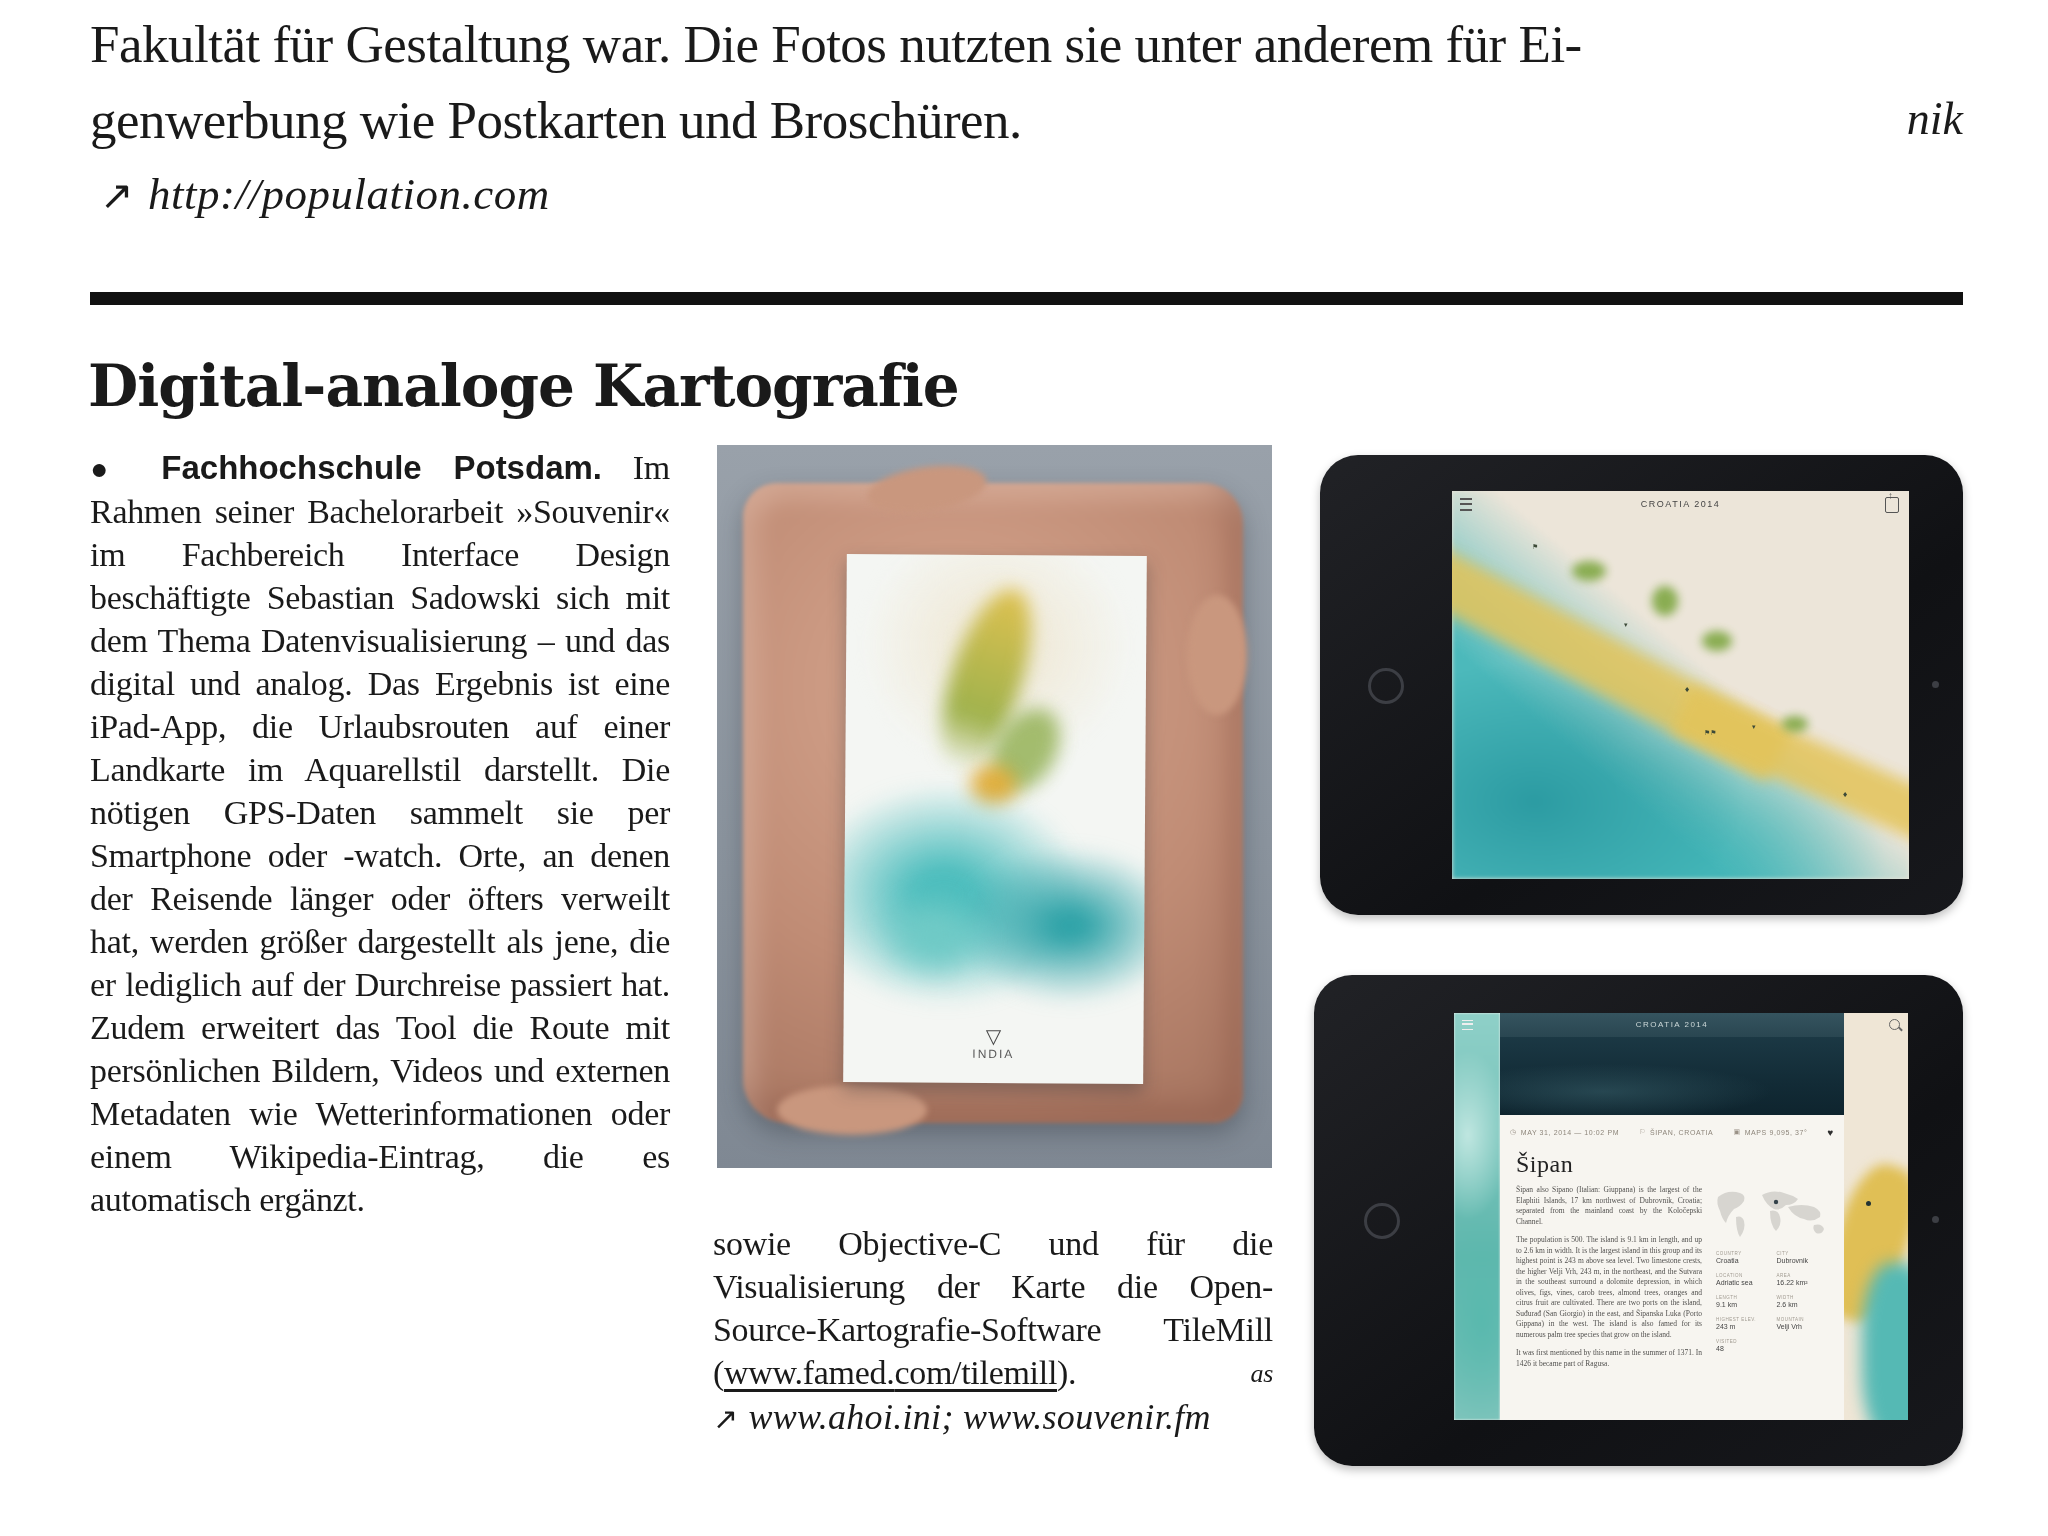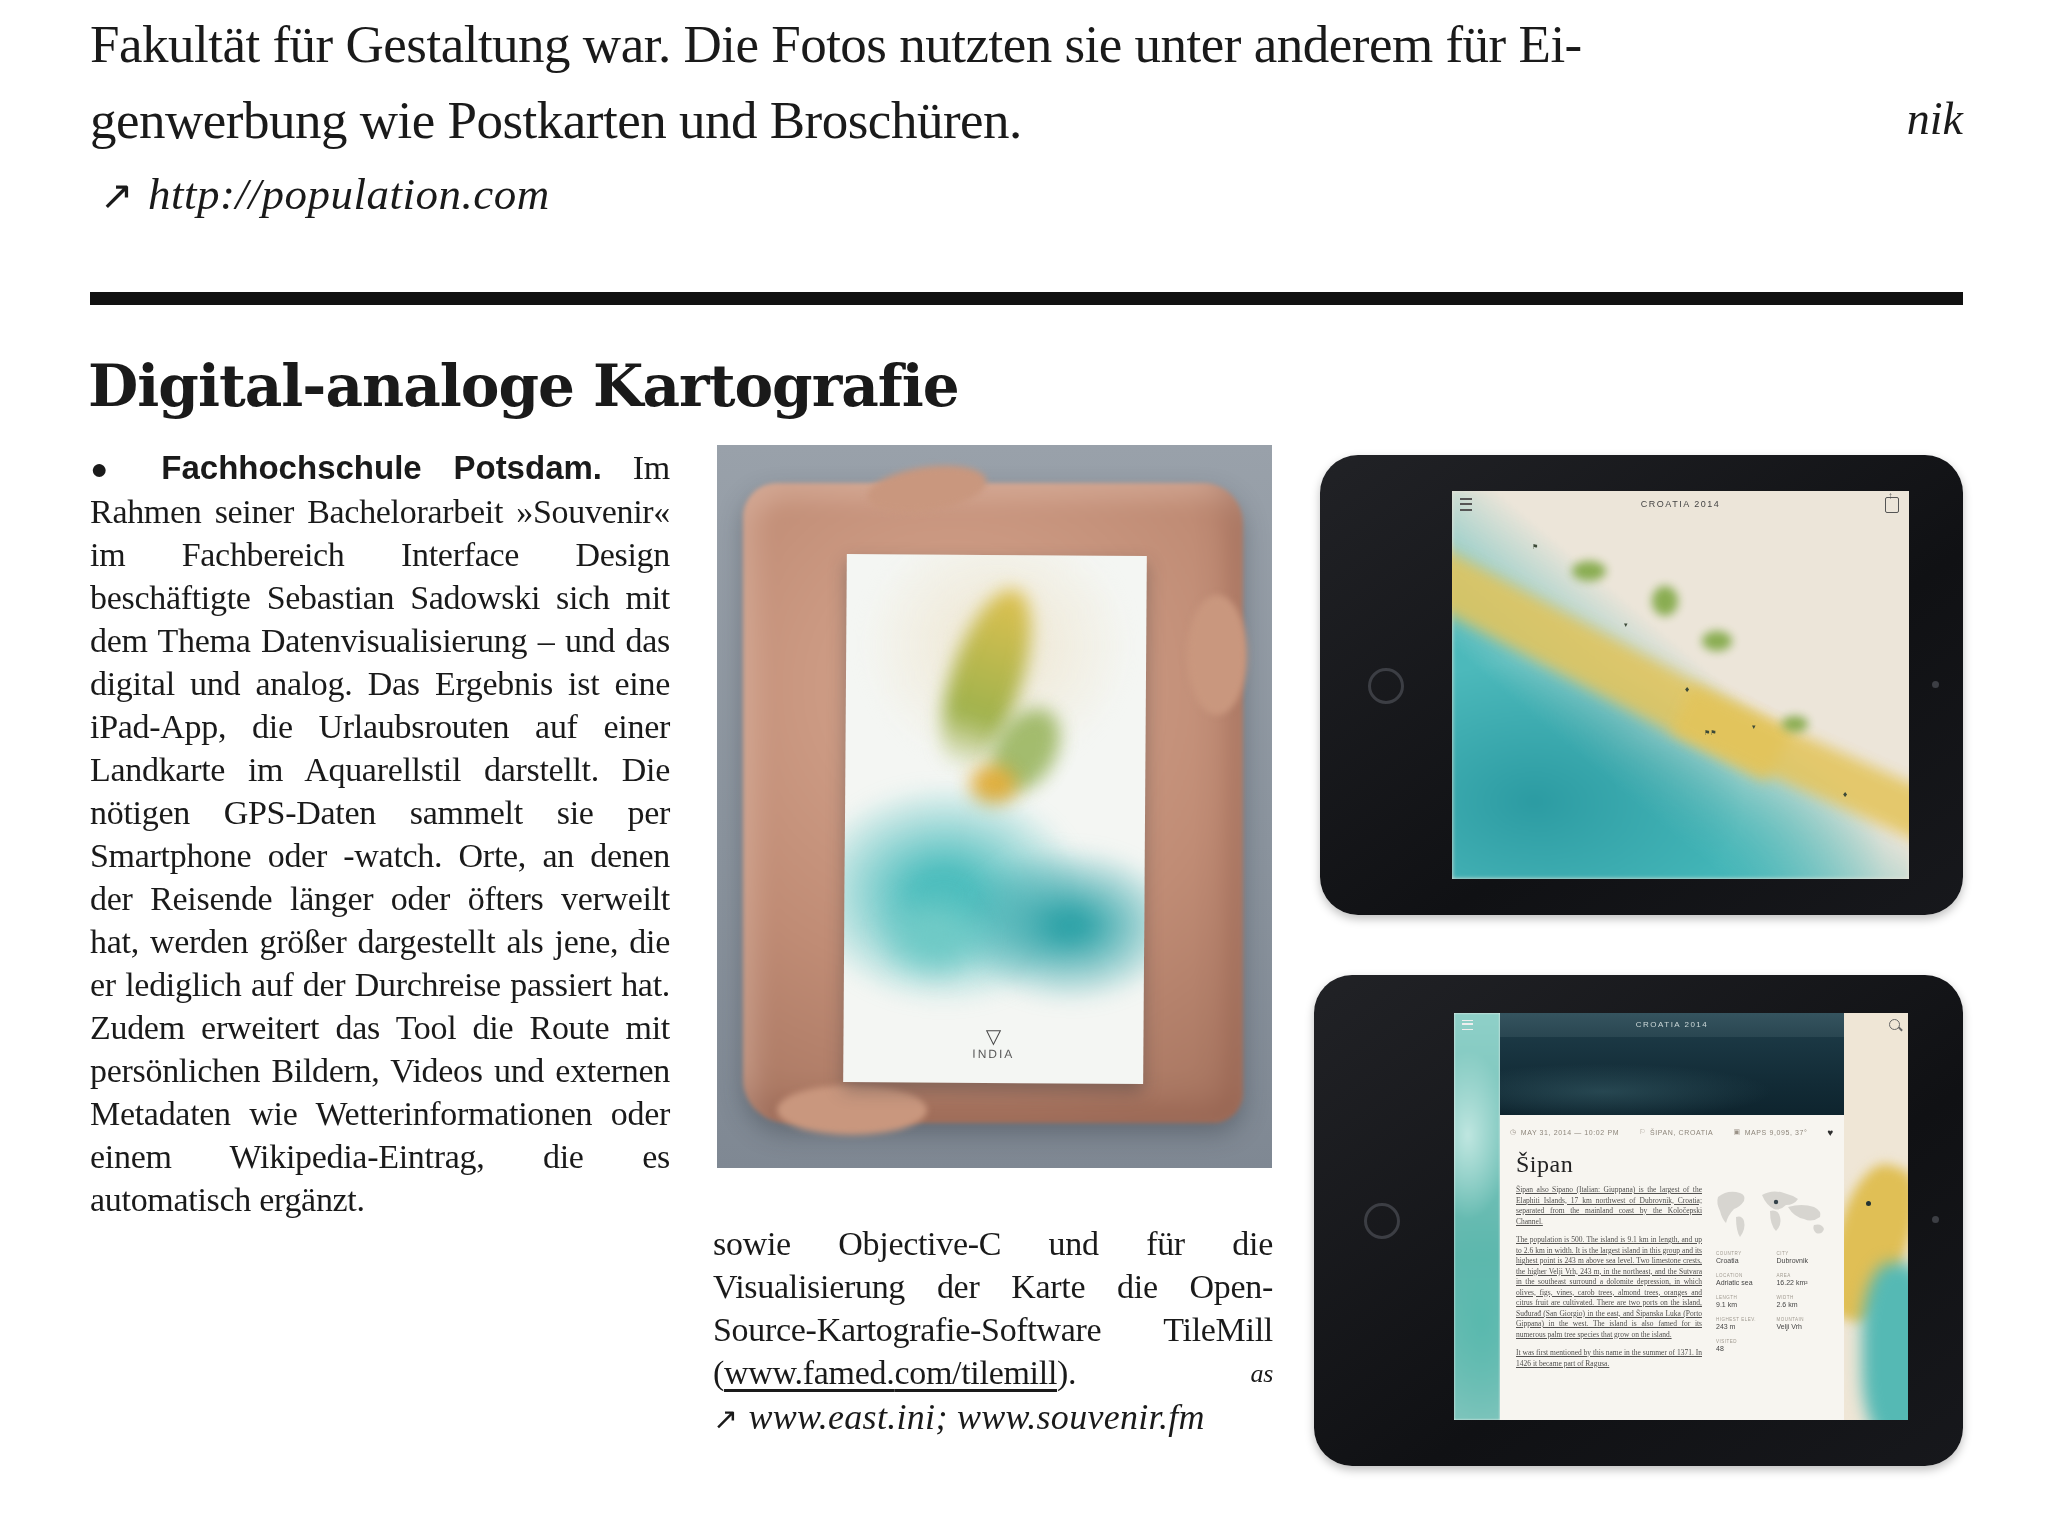--- a/index.html
+++ b/index.html
@@ -96,21 +96,21 @@
   .p-banner{position:absolute;left:0;top:24px;width:100%;height:78px;
     background:radial-gradient(ellipse 240px 40px at 30% 70%, rgba(60,100,110,.5), rgba(60,100,110,0) 70%),
     linear-gradient(180deg,#1b3844 0%,#122b36 60%,#0e242e 100%);}
   .p-meta{position:absolute;left:10px;right:10px;top:108px;height:22px;display:flex;align-items:center;
     font-family:"Liberation Sans",sans-serif;font-size:7px;letter-spacing:.6px;color:#8d857a;}
   .p-meta .mi{margin-right:4px;color:#9a9287;font-size:7px;}
   .p-meta .sp{flex:1;}
   .heart{color:#2e2e2e;font-size:10px;}
   .p-headline{position:absolute;left:16px;top:138px;font-size:24px;color:#222;letter-spacing:.5px;}
   .p-body{position:absolute;left:16px;top:172px;width:186px;font-size:7.5px;line-height:10.5px;
-    color:#51504e;text-align:justify;filter:blur(.4px);text-decoration:underline;}
+    color:#51504e;text-align:justify;filter:blur(.4px);}
   .p-body p{margin:0 0 8px 0;}
   .p-facts{position:absolute;left:216px;top:238px;width:118px;
     font-family:"Liberation Sans",sans-serif;color:#444;}
   .fact{display:inline-block;vertical-align:top;width:56px;margin-bottom:9px;}
   .fact .fl{font-size:4.5px;letter-spacing:.5px;color:#a09a90;display:block;}
   .fact .fv{font-size:7px;color:#454545;display:block;margin-top:1px;filter:blur(.3px);}
   .worldmap{position:absolute;left:210px;top:172px;width:126px;height:58px;}
   .search-ic{position:absolute;top:6px;right:8px;width:9px;height:9px;border:1.5px solid #666;border-radius:50%;}
   .search-ic i{position:absolute;left:8px;top:8px;width:5px;height:1.5px;background:#666;transform:rotate(45deg);}
   .menu2{position:absolute;top:7px;left:8px;width:11px;height:8px;border-top:1.5px solid #eee;border-bottom:1.5px solid #eee;}
@@ -130,21 +130,21 @@
 <div class="abs" id="headline">Digital-analoge Kartografie</div>
 
 <div class="abs bodycol" id="col1">
   <p class="p1"><span class="bullet">●</span> <span class="leadin">Fachhochschule Potsdam.</span> <span>Im Rahmen seiner Bachelorarbeit »Souvenir« im Fachbereich Interface Design beschäftigte Sebastian Sadowski sich mit dem Thema Datenvisualisierung – und das digital und analog. Das Ergebnis ist eine iPad-App, die Urlaubsrouten auf einer Landkarte im Aquarellstil darstellt. Die nötigen GPS-Daten sammelt sie per Smartphone oder -watch. Orte, an denen der Reisende länger oder öfters verweilt hat, werden größer dargestellt als jene, die er lediglich auf der Durchreise passiert hat. Zudem erweitert das Tool die Route mit persönlichen Bildern, Videos und externen Metadaten wie Wetterinformationen oder einem Wikipedia-Eintrag, die es automatisch ergänzt.</span></p>
 </div>
 
 <div class="abs bodycol" id="col2">
   <p><span>sowie Objective-C und für die Visualisierung der Karte die Open-Source-Kartografie-Software TileMill (</span><span class="maplink">www.famed.</span><wbr><span class="maplink">com/tilemill</span><span>).</span></p>
   <div class="abs" id="as-byline">as</div>
   <div class="linksline">
-    <span class="arrow">↗</span><span>www.east.ini; www.souvenir.fm</span>
+    <span class="arrow">↗</span><span>www.ahoi.ini; www.souvenir.fm</span>
   </div>
 </div>
 
 <div class="abs" id="photo">
   <div class="abs fabric"></div>
   <div class="abs fabric-bump" id="bump1"></div>
   <div class="abs fabric-bump" id="bump2"></div>
   <div class="abs fabric-bump" id="bump3"></div>
   <div class="abs poster">
     <div class="wc" style="left:20px;top:-30px;width:260px;height:240px;background:radial-gradient(#f0ead9 20%,rgba(240,234,217,0) 75%);"></div>

